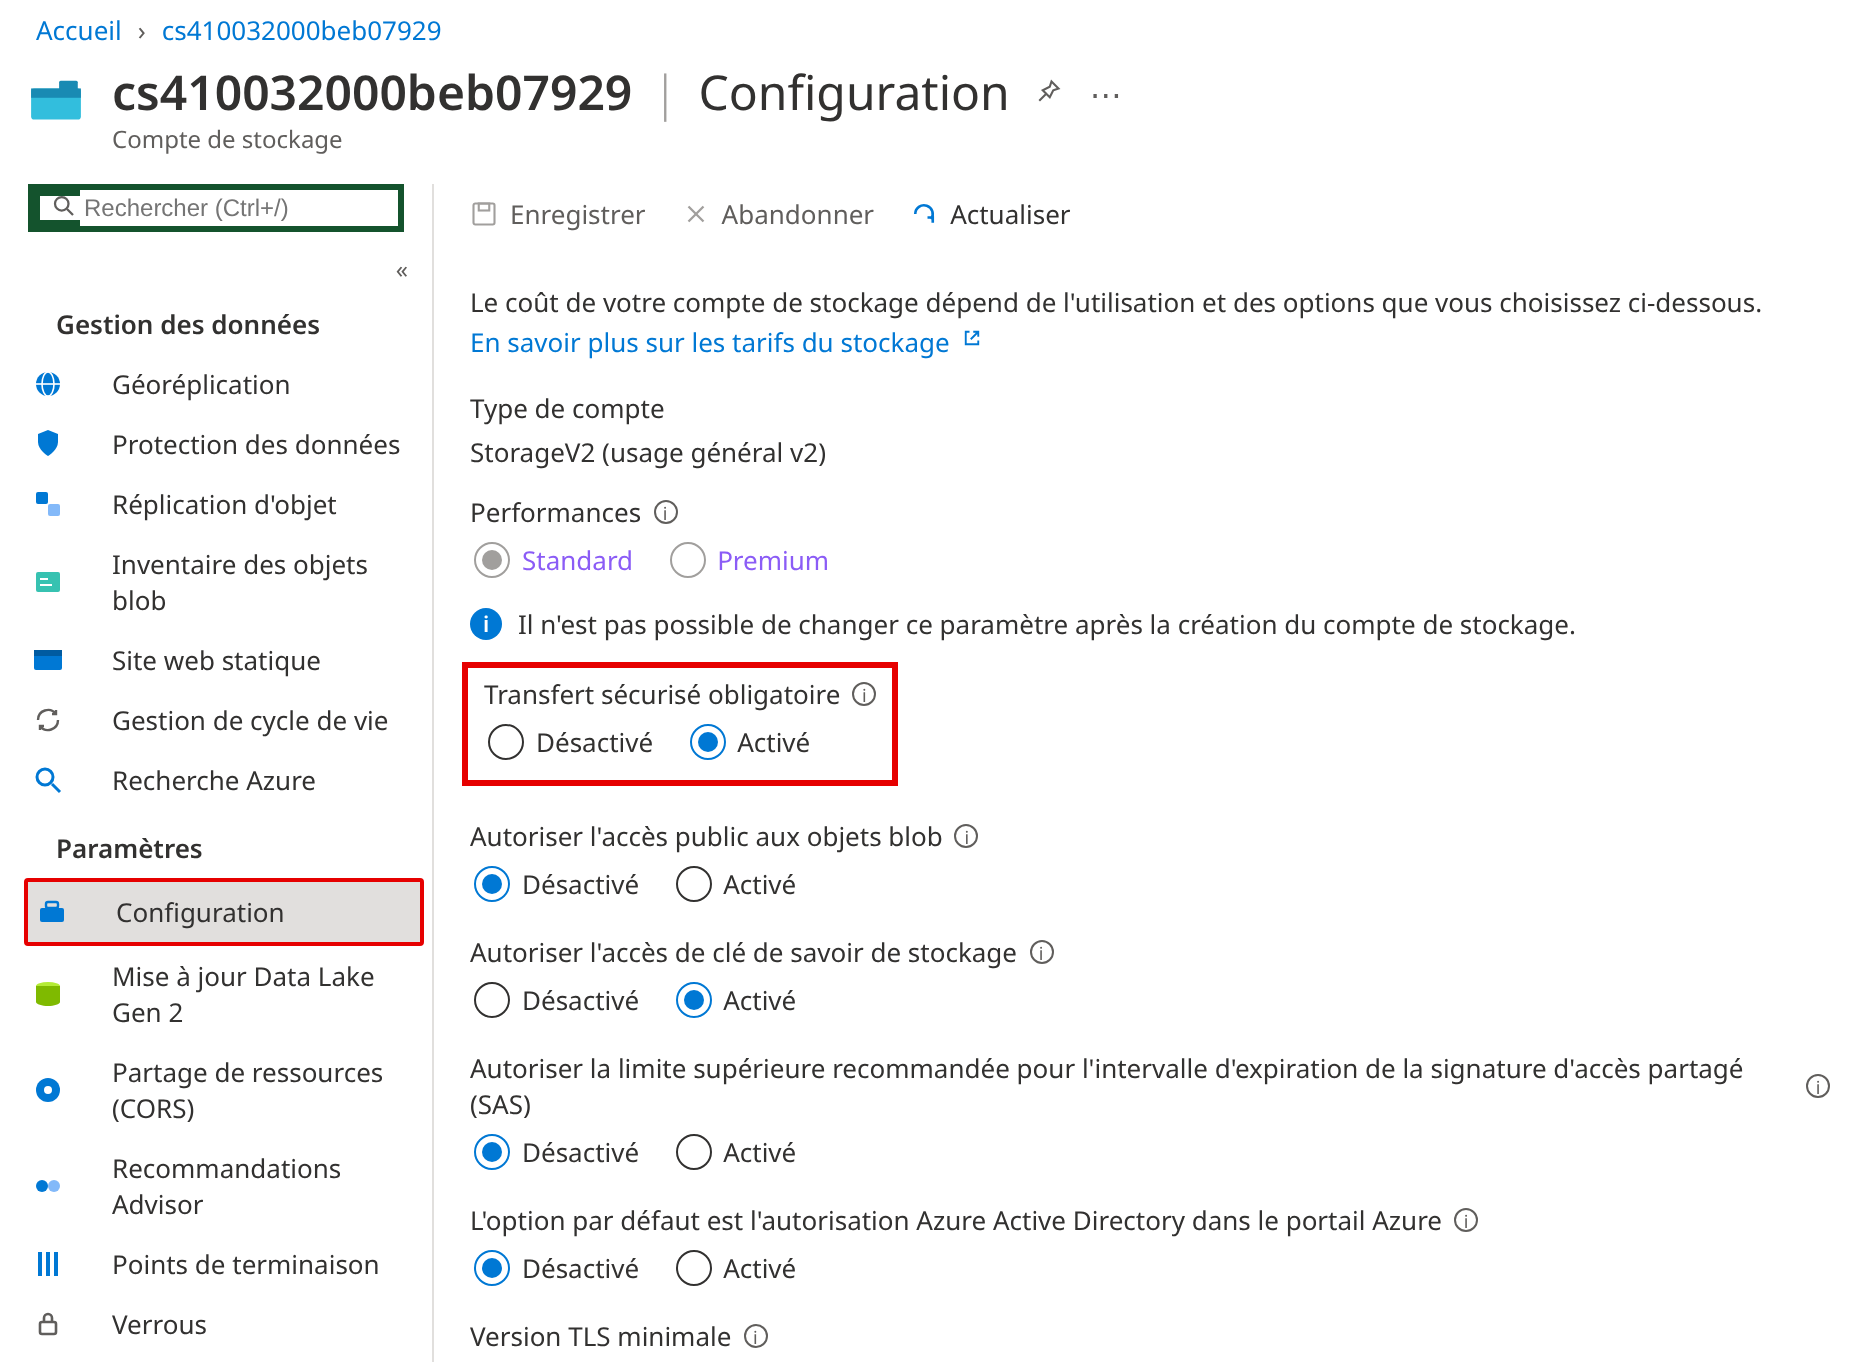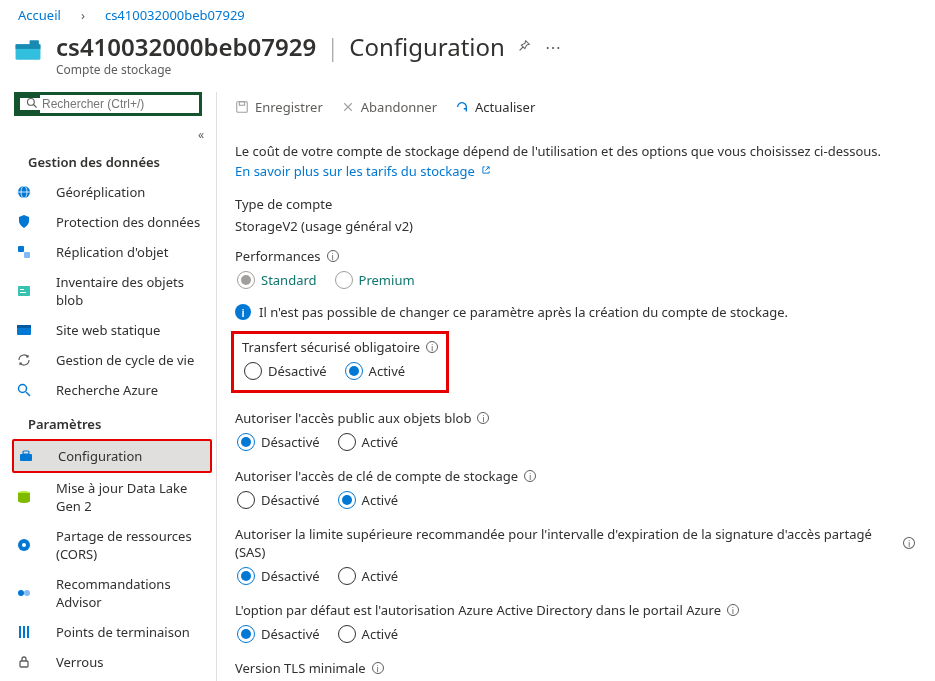--- a/index.html
+++ b/index.html
@@ -14,21 +14,21 @@
   body{
     margin:0;
     font-family:"Segoe UI",system-ui,sans-serif;
     font-size:13px;
     color:var(--text);
     background:#fff;
     width:935px;
   }
 
   
-  .breadcrumb{padding:6px 18px;display:flex;gap:20px;align-items:center;font-size:13px;}
+  .breadcrumb{padding:6px 18px;display:flex;gap:8px;align-items:center;font-size:13px;}
   .breadcrumb .bc-link{color:var(--blue);cursor:pointer;}
   .breadcrumb .sep{color:var(--muted);}
 
   
   .page-header{display:flex;align-items:flex-start;gap:14px;padding:0 18px 14px 14px;}
   .resource-icon svg{width:28px;height:28px;margin-top:8px;}
   .title-line{display:flex;align-items:center;gap:8px;}
   .title{font-size:24px;font-weight:600;}
   .title-sep{font-size:24px;color:#a19f9d;font-weight:300;padding:0 2px;}
   .page-title{font-size:24px;font-weight:400;}
@@ -89,21 +89,21 @@
   .radio-row{display:flex;gap:18px;padding:2px 0 4px 2px;}
   .radio{display:flex;align-items:center;gap:6px;cursor:pointer;}
   .rbox{
     width:18px;height:18px;border:1px solid #323130;border-radius:50%;
     display:inline-flex;align-items:center;justify-content:center;
   }
   .rbox.checked{border-color:var(--blue);}
   .rbox .dot{width:10px;height:10px;border-radius:50%;background:var(--blue);display:none;}
   .rbox.checked .dot{display:block;}
   .radio.disabled .rbox{border-color:#a19f9d;}
-  .radio.disabled{color:#0f766e;cursor:default;}
+  .radio.disabled{color:#8b5cf6;cursor:default;}
   .radio.disabled .rbox.checked .dot{background:#a19f9d;}
 
   .highlight-field{
     border:3px solid #e60000;padding:4px 8px 6px 8px;margin:6px 0 6px 0;
     display:inline-block;
   }
 
   .ext-icon{font-size:11px;}
 </style>
 </head>
@@ -401,21 +401,21 @@
         </div>
         <div class="radio">
           <span class="rbox"></span>
           <span>Activé</span>
         </div>
       </div>
     </div>
 
     <div class="field">
       <div class="flabel">
-        <span>Autoriser l'accès de clé de compte de stockage</span>
+        <span>Autoriser l'accès de clé de savoir de stockage</span>
         <span class="info-icon">i</span>
       </div>
       <div class="radio-row">
         <div class="radio">
           <span class="rbox"></span>
           <span>Désactivé</span>
         </div>
         <div class="radio">
           <span class="rbox checked">
               <span class="dot"></span>

